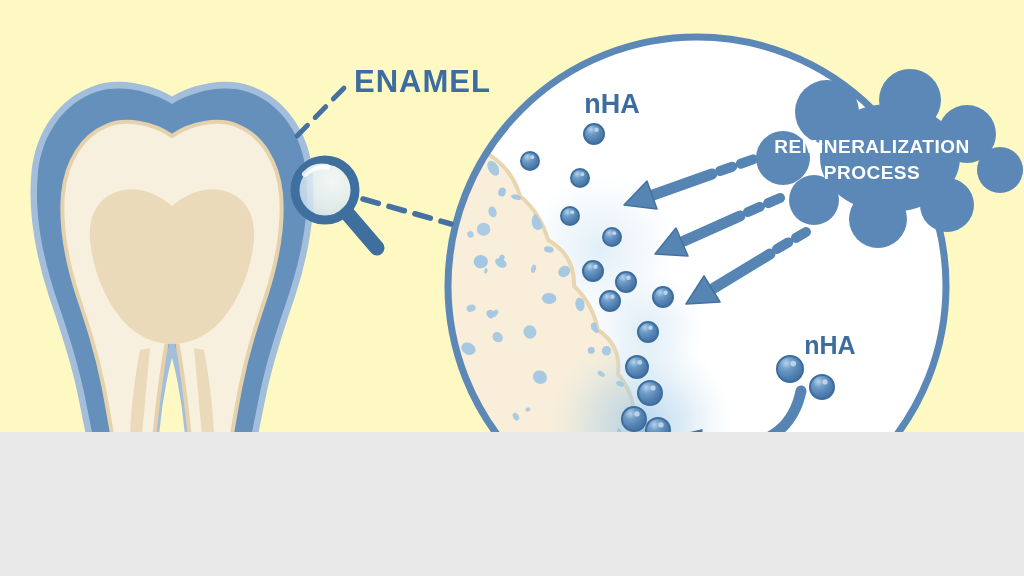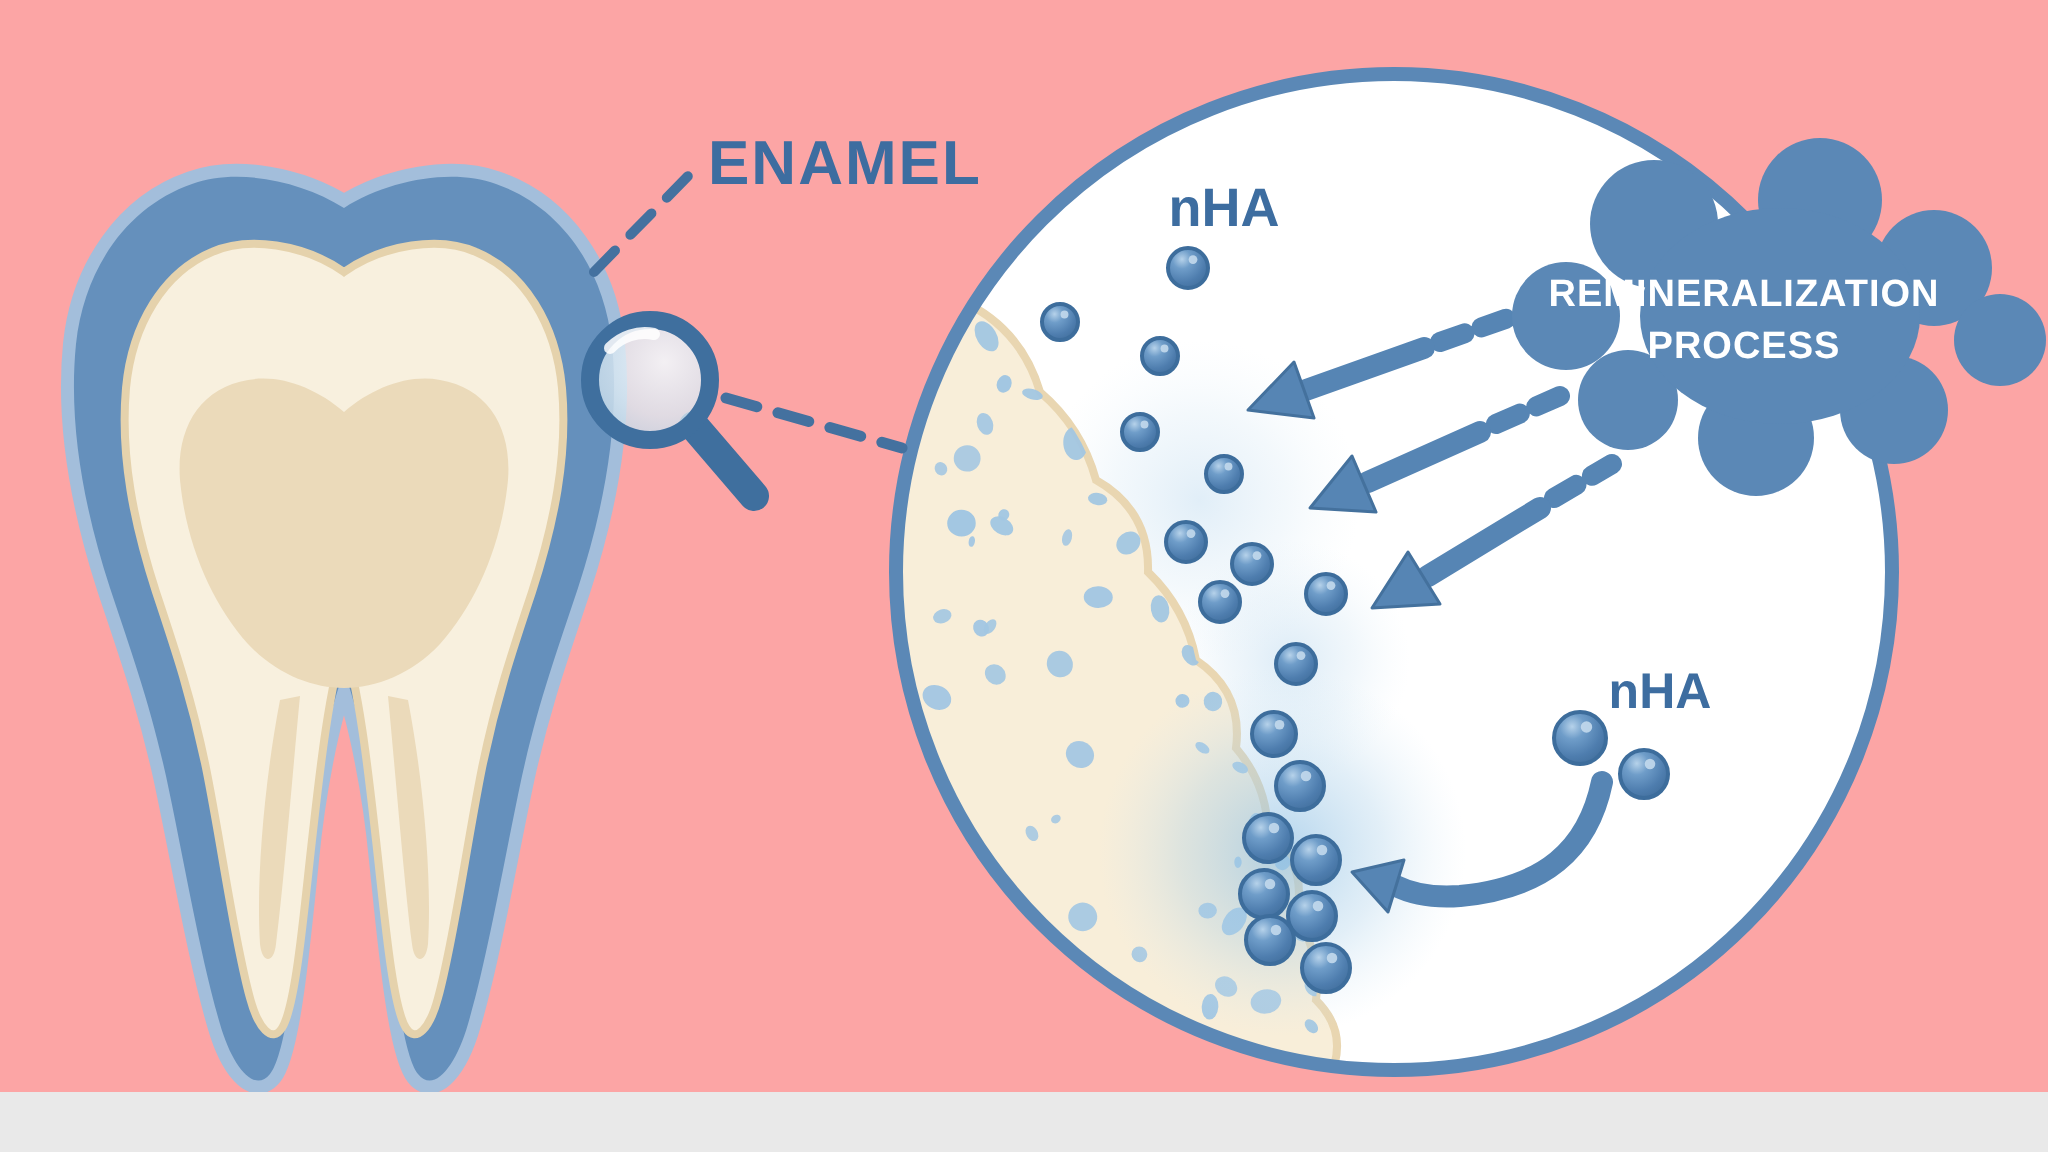--- a/index.html
+++ b/index.html
@@ -1,18 +1,18 @@
 <!DOCTYPE html>
 <html><head>
 <meta charset="utf-8">
 <style>
   html,body{margin:0;padding:0;background:#e9e9e9;}
   .stage{
-    position:relative;width:1024px;height:546px;overflow:hidden;
-    background:#fca5a5;
+    position:relative;width:1024px;height:432px;overflow:hidden;
+    background:#fef9c3;
     font-family:"Liberation Sans",sans-serif;
   }
   .stage svg{position:absolute;left:0;top:0;}
   text{font-family:"Liberation Sans",sans-serif;}
   .lbl{font-weight:bold;fill:#3d6da0;}
   .cloud-txt{font-weight:bold;fill:#ffffff;letter-spacing:0.5px;}
 </style>
 </head>
 <body>
 

